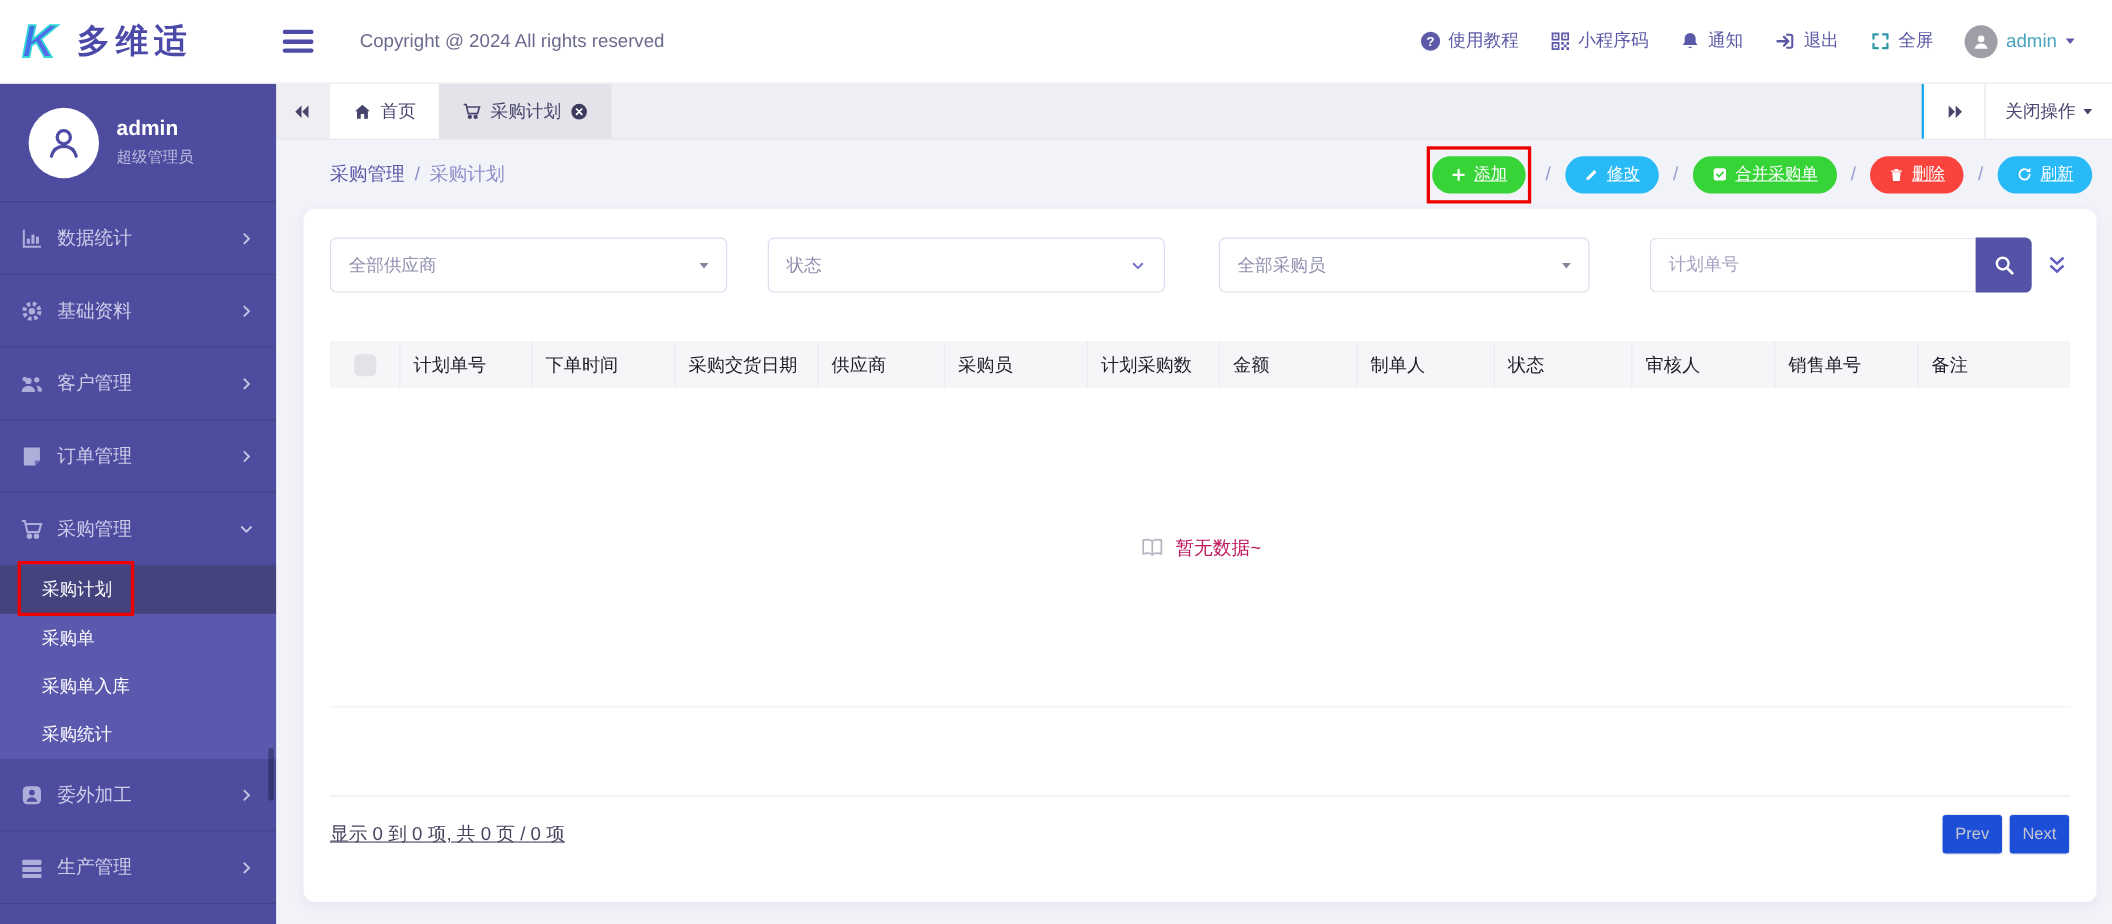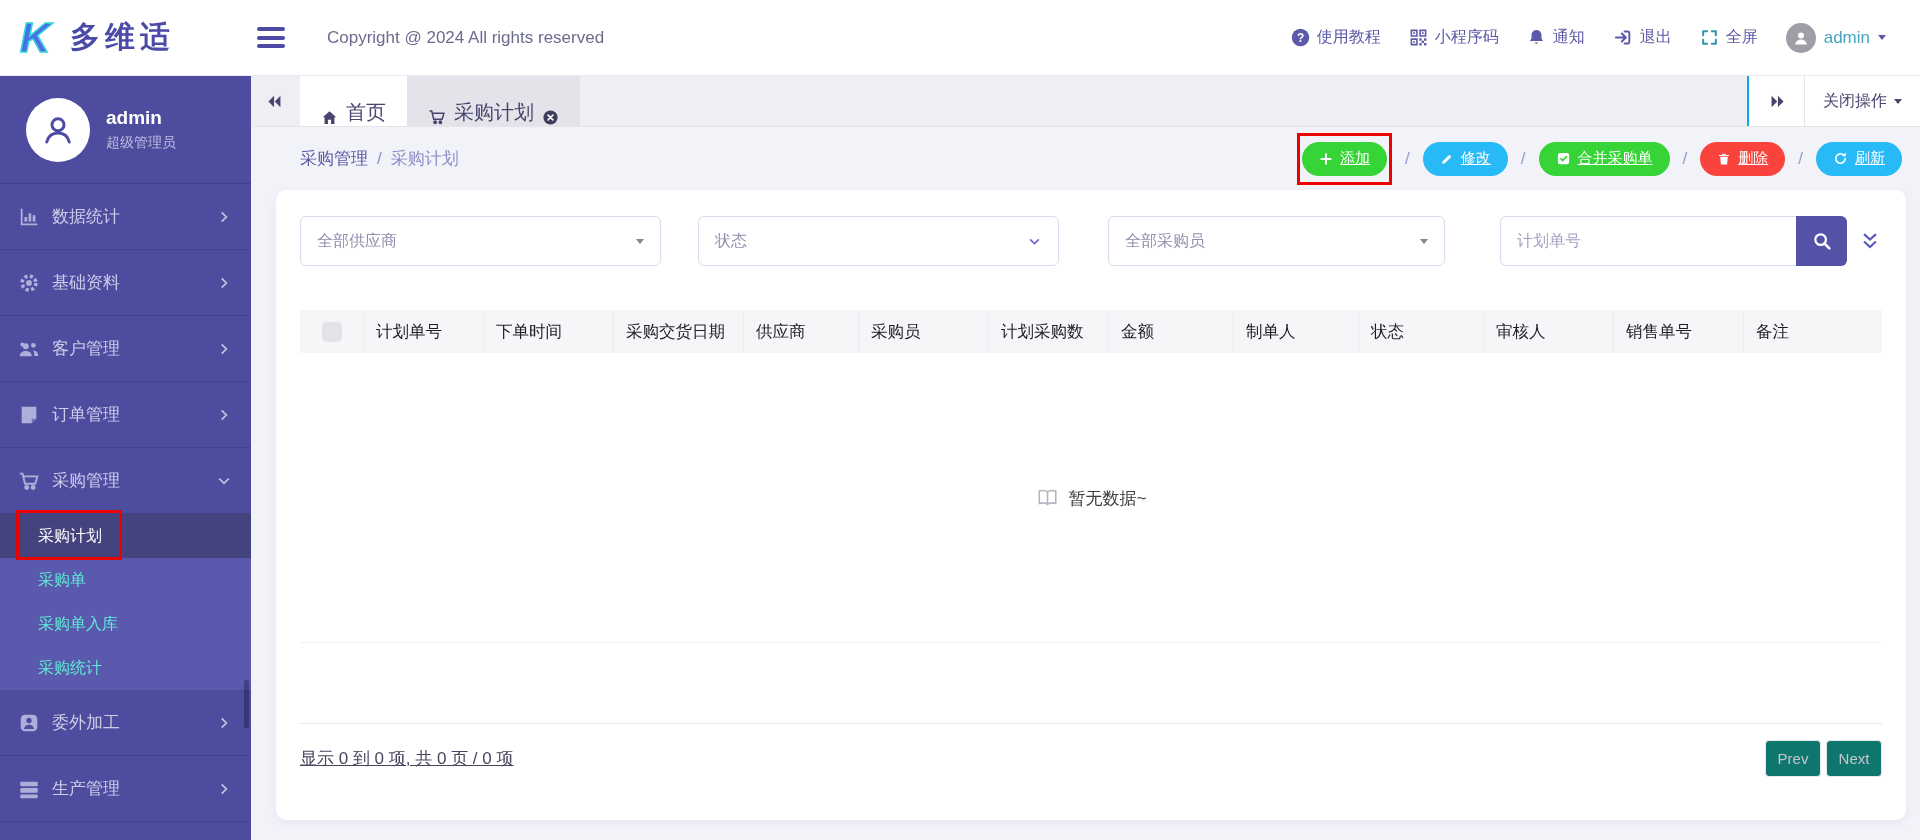--- a/index.html
+++ b/index.html
@@ -26,30 +26,30 @@
   
   .sidebar { position:absolute; top:76px; left:0; width:251px; height:764px; background:#4E4C9F; color:#CDCDEA; z-index:5; overflow:hidden; }
   .side-user { height:108px; display:flex; align-items:center; padding-left:26px; gap:16px; border-bottom:1px solid rgba(0,0,0,0.15); }
   .avatar-lg { width:64px; height:64px; background:#fff; border-radius:50%; display:flex; align-items:center; justify-content:center; flex:0 0 64px; }
   .side-user-name { font-size:19px; font-weight:bold; color:#fff; }
   .side-user-role { font-size:14px; color:#BDBDE0; margin-top:5px; }
   .menu-item { height:66px; display:flex; align-items:center; padding:0 20px 0 18px; gap:12px; font-size:17px; border-bottom:1px solid rgba(0,0,0,0.12); cursor:pointer; }
   .menu-item .micon { color:#AEAEDB; flex:0 0 22px; }
   .menu-item .chev { margin-left:auto; color:#C2C2E2; }
   .submenu { background:#5B59AE; }
-  .submenu-item { height:44px; display:flex; align-items:center; padding-left:38px; font-size:16px; color:#5eead4; cursor:pointer; }
+  .submenu-item { height:44px; display:flex; align-items:center; padding-left:38px; font-size:16px; color:#ffffff; cursor:pointer; }
   .submenu-item.active { background:#45437E; color:#fff; }
   .side-scroll { position:absolute; right:2px; top:604px; width:5px; height:48px; background:rgba(15,15,40,0.35); border-radius:3px; }
   .sidebar-red-box { position:absolute; left:16px; top:434px; width:106px; height:50px; border:3px solid #EC0000; z-index:9; pointer-events:none; }
 
   
   .main { position:absolute; left:251px; top:76px; width:1669px; height:764px; }
   .tabbar { height:51px; background:#EFEFF3; display:flex; align-items:stretch; border-bottom:1px solid #E4E4EA; box-shadow:0 2px 4px rgba(0,0,0,0.04); }
   .tab-collapse { width:49px; display:flex; align-items:center; justify-content:center; color:#47456E; cursor:pointer; }
-  .tab { display:flex; align-items:flex-end; gap:8px; padding:0 21px; font-size:20px; color:#47456E; cursor:pointer; white-space:nowrap; }
+  .tab { display:flex; align-items:center; gap:8px; padding:0 21px; font-size:16px; color:#47456E; cursor:pointer; white-space:nowrap; }
   .tab.home { background:#fff; }
   .tab.current { background:#E3E3E9; }
   .tab-right { margin-left:auto; display:flex; align-items:stretch; background:#fff; border-left:2px solid #0ea5e9; }
   .tab-right .cell { display:flex; align-items:center; padding:0 18px; color:#47456E; cursor:pointer; gap:7px; font-size:16px; }
   .tab-right .cell + .cell { border-left:1px solid #E4E4EA; }
 
   .content { position:relative; height:713px; background:#F2F2F9; }
   .crumb-row { display:flex; align-items:center; height:63px; padding:0 18px 0 49px; }
   .breadcrumb { font-size:17px; display:flex; gap:9px; align-items:center; }
   .bc-parent { color:#5A57A7; cursor:pointer; }
@@ -78,26 +78,26 @@
 
   .table-head { margin-top:44px; display:flex; height:43px; background:#F6F6F9; align-items:stretch; font-size:16.5px; color:#1C1C28; }
   .th { display:flex; align-items:center; padding-left:12px; border-right:1px solid #EBEBF1; }
   .th:last-child { border-right:none; }
   .th.c0 { width:64px; justify-content:center; padding-left:0; }
   .th.c1{width:120px}.th.c2{width:130px}.th.c3{width:130px}.th.c4{width:115px}.th.c5{width:130px}
   .th.c6{width:120px}.th.c7{width:125px}.th.c8{width:125px}.th.c9{width:125px}.th.c10{width:130px}.th.c11{width:130px}
   .th.c12{flex:1}
   .checkbox { width:20px; height:20px; background:#E2E2E7; border-radius:5px; cursor:pointer; }
   .tbody { height:290px; border-bottom:1px solid #EFEFF4; position:relative; }
-  .empty-state { position:absolute; left:50%; top:50%; transform:translate(-50%,-50%); display:flex; align-items:center; gap:9px; color:#404040; font-size:17px; white-space:nowrap; }
+  .empty-state { position:absolute; left:50%; top:50%; transform:translate(-50%,-50%); display:flex; align-items:center; gap:9px; color:#be185d; font-size:17px; white-space:nowrap; }
   .card-hr { margin-top:80px; border:none; border-top:1px solid #E8E8EE; }
   .foot-row { display:flex; align-items:center; margin-top:16px; }
   .page-summary { font-size:17px; color:#454560;text-decoration:underline; }
   .pager { margin-left:auto; display:flex; gap:5px; }
-  .pg-btn { width:56px; height:37px; border:1px solid #E9E9F0; background:#0f766e; color:#C6C6CF; font-size:15px; border-radius:4px; display:flex; align-items:center; justify-content:center; cursor:pointer; }
+  .pg-btn { width:56px; height:37px; border:1px solid #E9E9F0; background:#1d4ed8; color:#C6C6CF; font-size:15px; border-radius:4px; display:flex; align-items:center; justify-content:center; cursor:pointer; }
 </style>
 </head>
 <body>
 
 <header class="app-header">
   <div class="logo-zone">
     <svg width="44" height="42" viewBox="0 0 44 42">
       <defs>
           <linearGradient id="kg" x1="0" y1="0" x2="1" y2="1">
         <stop offset="0" stop-color="#2E7BE8"></stop>

